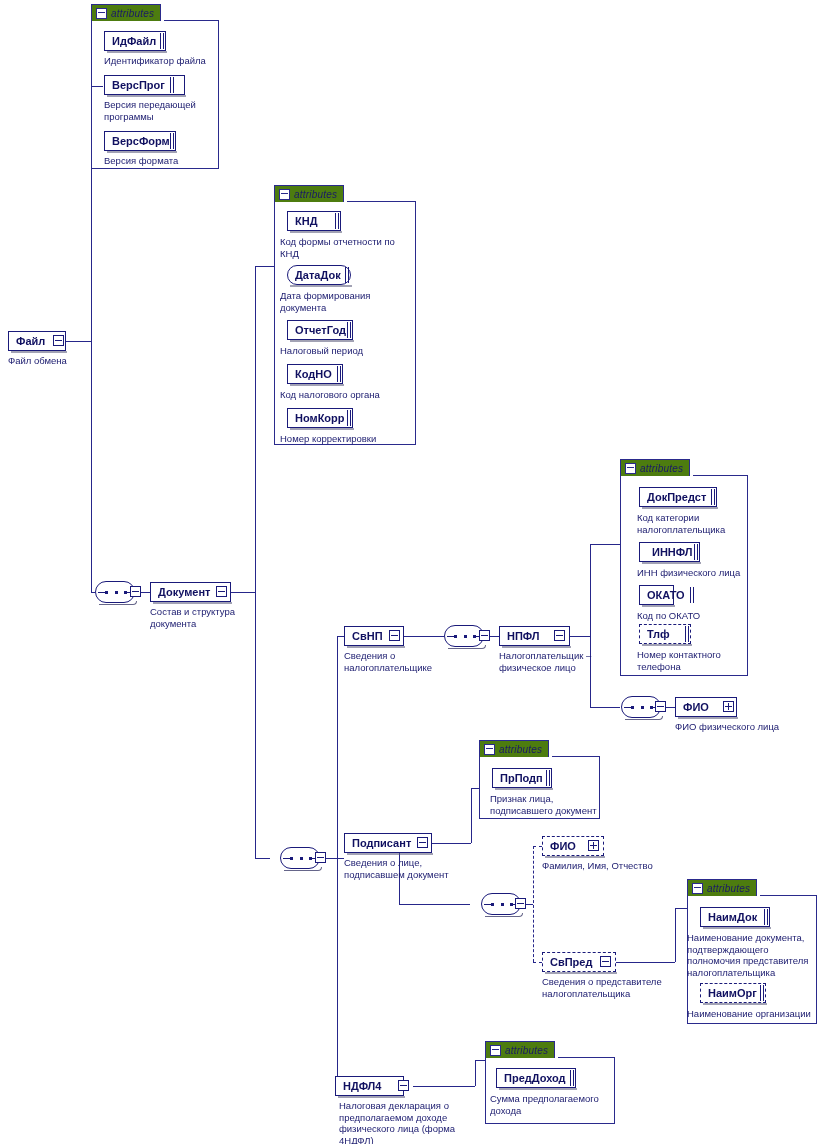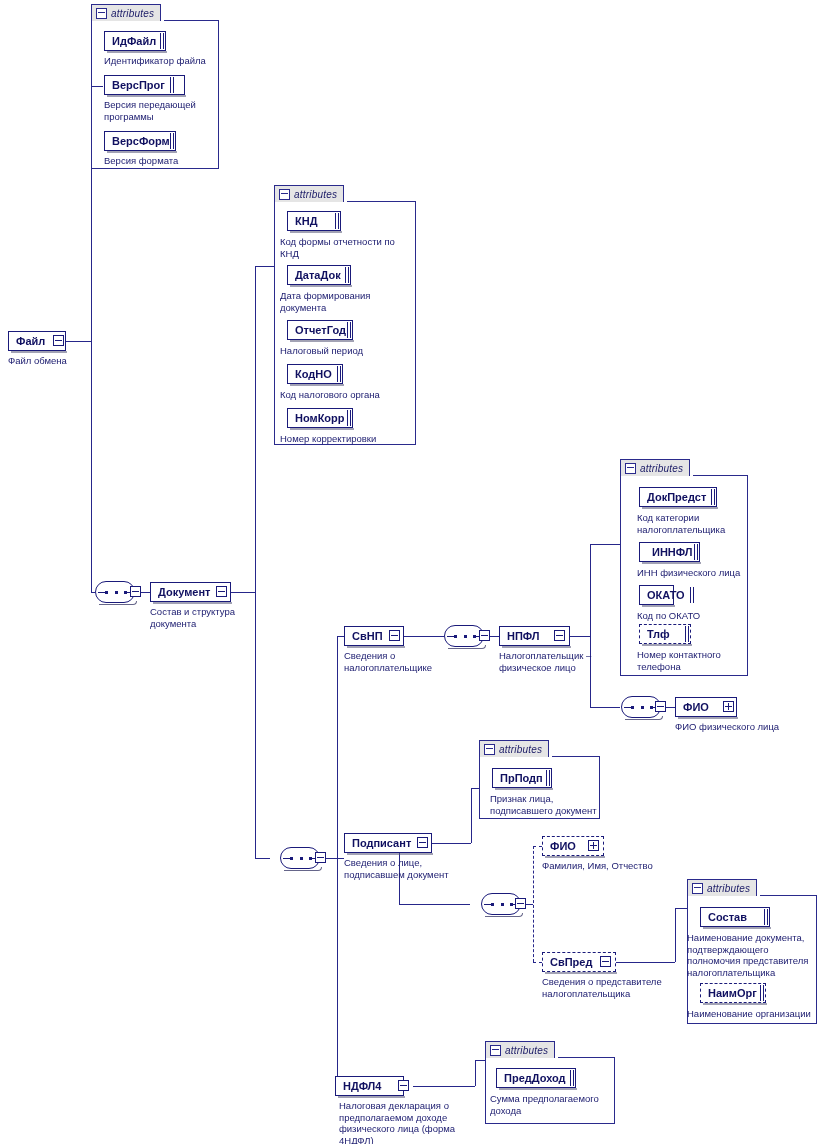--- a/index.html
+++ b/index.html
@@ -25,21 +25,21 @@
     border-top:none;
     background:transparent;
     box-sizing:border-box;
   }
   .attrbox .tab{
     position:absolute;
     top:-17px;left:-1px;
     height:17px;
     border:1px solid #2a2a8c;
     border-bottom:none;
-    background:#e5e5e5;
+    background:#4d7c0f;
     display:flex;
     align-items:center;
     padding:0 6px 0 4px;
     box-sizing:border-box;
     white-space:nowrap;
   }
   .attrbox .tab .mini{
     width:9px;height:9px;
     border:1px solid #2a2a8c;
     position:relative;
@@ -312,21 +312,21 @@
     <div class="topline" style="left:72px;right:-1px;"></div>
   </div>
 
   <div class="node" style="left:287px;top:211px;width:54px;">
     <span class="nm">КНД</span>
   </div>
   <div class="occ" style="left:335px;top:213px;height:16px;"></div>
   <div class="cap" style="left:280px;top:236px;width:135px;">Код формы отчетности по
 КНД</div>
 
-  <div class="node" style="left:287px;top:265px;width:64px;">
+  <div class="node" style="left:287px;top:265px;width:64px;border-radius:10px;">
     <span class="nm">ДатаДок</span>
   </div>
   <div class="occ" style="left:345px;top:267px;height:16px;"></div>
   <div class="cap" style="left:280px;top:290px;width:135px;">Дата формирования
 документа</div>
 
   <div class="node" style="left:287px;top:320px;width:66px;">
     <span class="nm">ОтчетГод</span>
   </div>
   <div class="occ" style="left:347px;top:322px;height:16px;"></div>
@@ -483,21 +483,21 @@
 
   <div class="attrbox" style="left:687px;top:896px;width:130px;height:128px;">
     <div class="tab">
       <span class="mini"></span>
       <span class="lbl">attributes</span>
     </div>
     <div class="topline" style="left:72px;right:-1px;"></div>
   </div>
 
   <div class="node" style="left:700px;top:907px;width:70px;">
-    <span class="nm">Состав</span>
+    <span class="nm">НаимДок</span>
   </div>
   <div class="occ" style="left:764px;top:909px;height:16px;"></div>
   <div class="cap" style="left:687px;top:932px;width:130px;">Наименование документа,
 подтверждающего
 полномочия представителя
 налогоплательщика</div>
 
   <div class="node dashed" style="left:700px;top:983px;width:66px;">
     <span class="nm">НаимОрг</span>
   </div>

